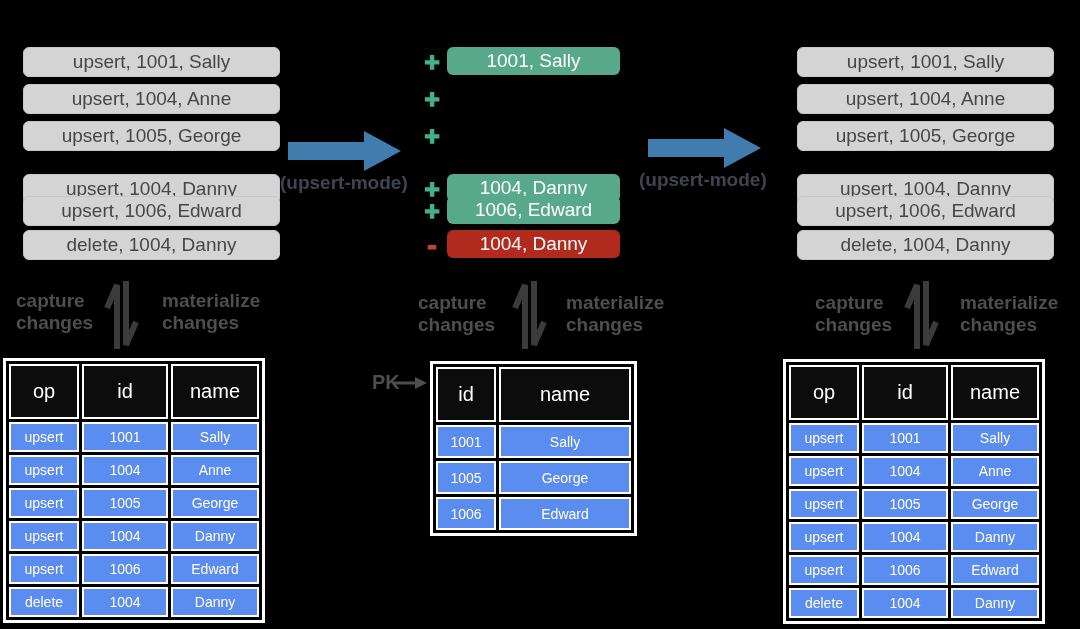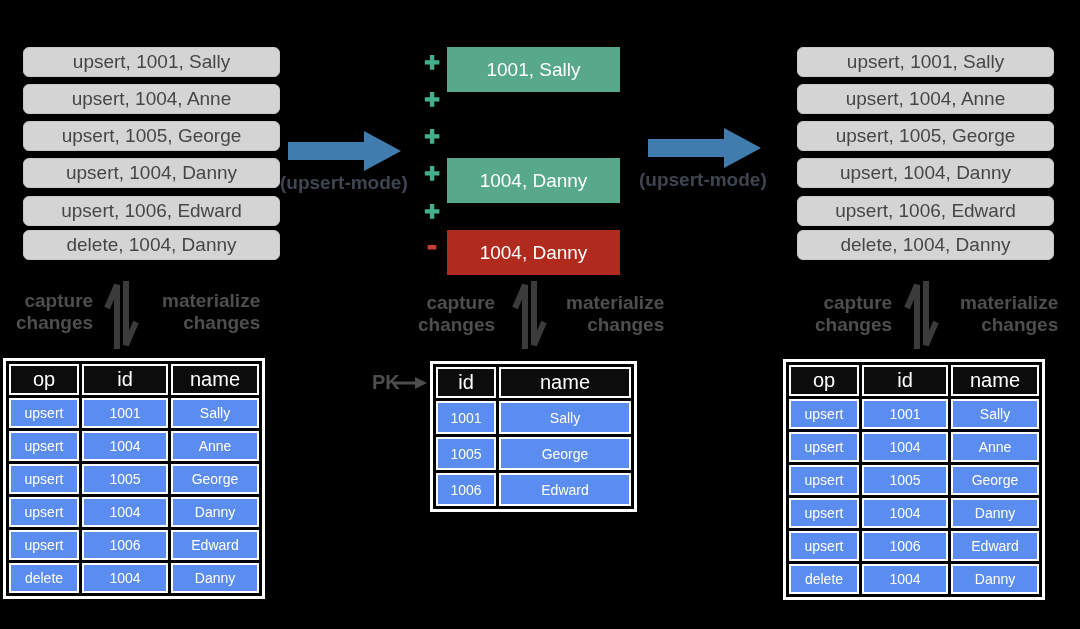--- a/index.html
+++ b/index.html
@@ -5,47 +5,47 @@
   html,body{margin:0;padding:0;background:#000;}
   .canvas{position:relative;width:1080px;height:629px;background:#000;overflow:hidden;
           font-family:"Liberation Sans",sans-serif;}
 
   
   .event-box{position:absolute;width:257px;height:30px;box-sizing:border-box;
              background:#d4d4d4;border:1px solid #c7c7c7;border-radius:6px;
              display:flex;align-items:center;justify-content:center;
              color:#464646;font-size:19px;margin-left:10px;}
   .col-left{left:13px;} .col-right{left:787px;}
-  .r0{top:47px}.r1{top:84px}.r2{top:121px}.r3{top:158px}.r4{top:196px}.r5{top:230px}
-
-  
-  .mid-box{position:absolute;left:447px;width:173px;height:45px;box-sizing:border-box;
-           border-radius:0;display:flex;align-items:center;justify-content:center;
+  .r0{top:47px}.r1{top:84px}.r2{top:121px}.r3{top:174px}.r4{top:196px}.r5{top:230px}
+
+  
+  .mid-box{position:absolute;left:447px;width:173px;height:28px;box-sizing:border-box;
+           border-radius:6px;display:flex;align-items:center;justify-content:center;
            color:#fff;font-size:19px;}
   .add{background:#58a88b;}
   .remove{background:#b12a1e;}
   .sign{position:absolute;left:420px;width:24px;height:30px;display:flex;
         align-items:center;justify-content:center;font-weight:bold;}
   .sign-plus{color:#44b089;font-size:26px;-webkit-text-stroke:1.5px #44b089;}
   .sign-minus{color:#c54135;font-size:30px;-webkit-text-stroke:1px #c54135;}
 
   
   .flow-arrow{position:absolute;}
   .arrow-label{position:absolute;color:#3e4550;font-size:19px;font-weight:bold;
                width:132px;}
 
   
-  .sync-label{position:absolute;color:#4e4e4e;font-size:19px;font-weight:600;line-height:22px;text-align:right;}
+  .sync-label{position:absolute;color:#4e4e4e;font-size:19px;font-weight:600;line-height:22px;}
   .sync-glyph{position:absolute;}
 
   
   .data-table{position:absolute;border-collapse:separate;border-spacing:3px;
               background:#000;border:3px solid #fff;}
   .data-table th{background:#0c0c0c;color:#fff;font-weight:400;font-size:20px;
-                 border:2px solid #fff;padding:0;text-align:center;height:27px;}
+                 border:2px solid #fff;padding:12px;text-align:center;height:27px;}
   .data-table td{background:#5b8cf0;color:#fff;font-size:14px;
                  border:2px solid #fff;padding:1px;text-align:center;height:24px;}
   .mid-table td{height:27px;}
 
   .pk-label{position:absolute;left:372px;top:371px;color:#4d4d4d;font-size:20px;font-weight:bold;}
 </style>
 </head>
 <body>
 
 <div class="canvas">
@@ -62,20 +62,21 @@
   </svg>
   <div class="arrow-label" style="left:280px;top:172px">(upsert-mode)</div>
 
   <span class="sign sign-plus r0">+</span>
   <div class="mid-box add r0">1001, Sally</div>
   <span class="sign sign-plus r1">+</span>
   <span class="sign sign-plus r2">+</span>
   <span class="sign sign-plus r3">+</span>
   <div class="mid-box add r3">1004, Danny</div>
   <span class="sign sign-plus r4">+</span>
+  <div class="mid-box add r4">1006, Edward</div>
   <span class="sign sign-minus r5">-</span>
   <div class="mid-box remove r5">1004, Danny</div>
 
   <svg class="flow-arrow" style="left:648px;top:127px" width="114" height="42" viewBox="0 0 114 42">
     <polygon points="0,12 76,12 76,1 113,21 76,41 76,30 0,30" fill="#407cae"></polygon>
   </svg>
   <div class="arrow-label" style="left:639px;top:169px">(upsert-mode)</div>
 
   <div class="event-box col-right r0">upsert, 1001, Sally</div>
   <div class="event-box col-right r1">upsert, 1004, Anne</div>

